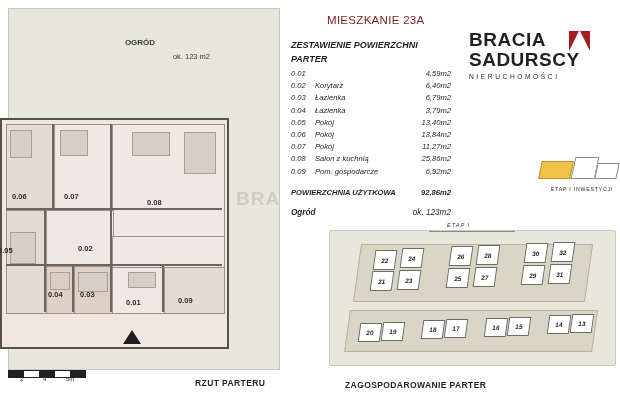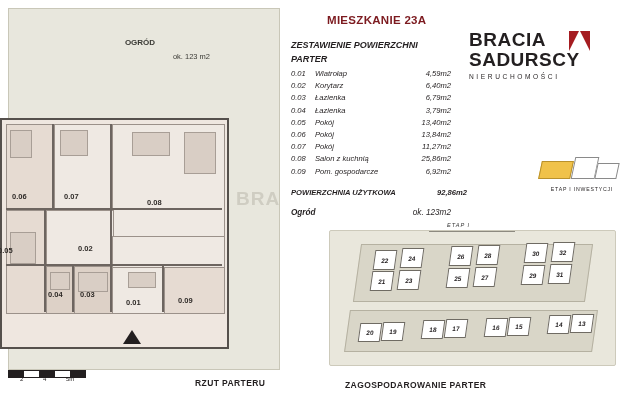--- a/index.html
+++ b/index.html
@@ -39,31 +39,31 @@
   .scale-seg:last-child{border-right:1px solid #231f20;}
   .scale-seg.fill{background:#231f20;}
   .scale-nums{position:relative;height:10px;font-size:6px;color:#231f20;}
   .scale-nums span{position:absolute;top:0;}
 
   .rzut-title{position:absolute;left:195px;top:378px;font-size:8.5px;font-weight:bold;letter-spacing:.4px;}
 
   
   .right-panel{position:absolute;left:285px;top:0;width:335px;height:400px;background:#ffffff;}
 
-  .mieszkanie{position:absolute;left:42px;top:14px;font-size:11.5px;font-weight:bold;color:#7c1a1f;letter-spacing:.3px;}
+  .mieszkanie{position:absolute;left:42px;top:14px;font-size:11.5px;font-weight:normal;color:#7c1a1f;letter-spacing:.3px;}
   .zest{position:absolute;left:6px;top:40px;font-size:9px;font-style:italic;font-weight:bold;color:#231f20;}
   .parter{position:absolute;left:6px;top:54px;font-size:9px;font-style:italic;font-weight:bold;color:#231f20;}
 
   .tbl{position:absolute;left:6px;top:68px;width:160px;font-size:7.6px;font-style:italic;}
   .trow{display:flex;justify-content:space-between;line-height:12.2px;}
   .tnum{width:24px;flex:0 0 24px;}
   .tname{flex:1 1 auto;}
   .tval{width:44px;flex:0 0 44px;text-align:right;}
 
-  .total{position:absolute;left:6px;top:188px;width:176px;font-size:7.6px;font-weight:bold;font-style:italic;display:flex;justify-content:space-between;}
+  .total{position:absolute;left:6px;top:188px;width:160px;font-size:7.6px;font-weight:bold;font-style:italic;display:flex;justify-content:space-between;}
   .ogrod-row{position:absolute;left:6px;top:208px;width:160px;font-size:8.2px;font-style:italic;display:flex;justify-content:space-between;}
   .ogrod-row .lbl{font-weight:bold;}
 
   
   .logo{position:absolute;left:184px;top:30px;width:145px;}
   .logo .l1{font-size:19px;font-weight:bold;letter-spacing:.5px;color:#231f20;line-height:20px;}
   .logo .l2{font-size:19px;font-weight:bold;letter-spacing:.5px;color:#231f20;line-height:20px;}
   .logo .l3{font-size:6.6px;letter-spacing:2.6px;color:#231f20;margin-top:3px;}
   .logo-mark{position:absolute;left:100px;top:1px;width:22px;height:20px;}
   .logo-mark .b1{position:absolute;left:0;top:0;width:0;height:0;border-left:10px solid #a51c21;border-bottom:20px solid transparent;}
@@ -162,21 +162,20 @@
 
   <div class="right-panel">
 
     <div class="mieszkanie">MIESZKANIE 23A</div>
     <div class="zest">ZESTAWIENIE POWIERZCHNI</div>
     <div class="parter">PARTER</div>
 
     <div class="tbl">
       <div class="trow">
         <span class="tnum">0.01</span>
-        <span class="tname">Wiatrołap</span>
         <span class="tval">4,59m2</span>
       </div>
       <div class="trow">
         <span class="tnum">0.02</span>
         <span class="tname">Korytarz</span>
         <span class="tval">6,40m2</span>
       </div>
       <div class="trow">
         <span class="tnum">0.03</span>
         <span class="tname">Łazienka</span>

